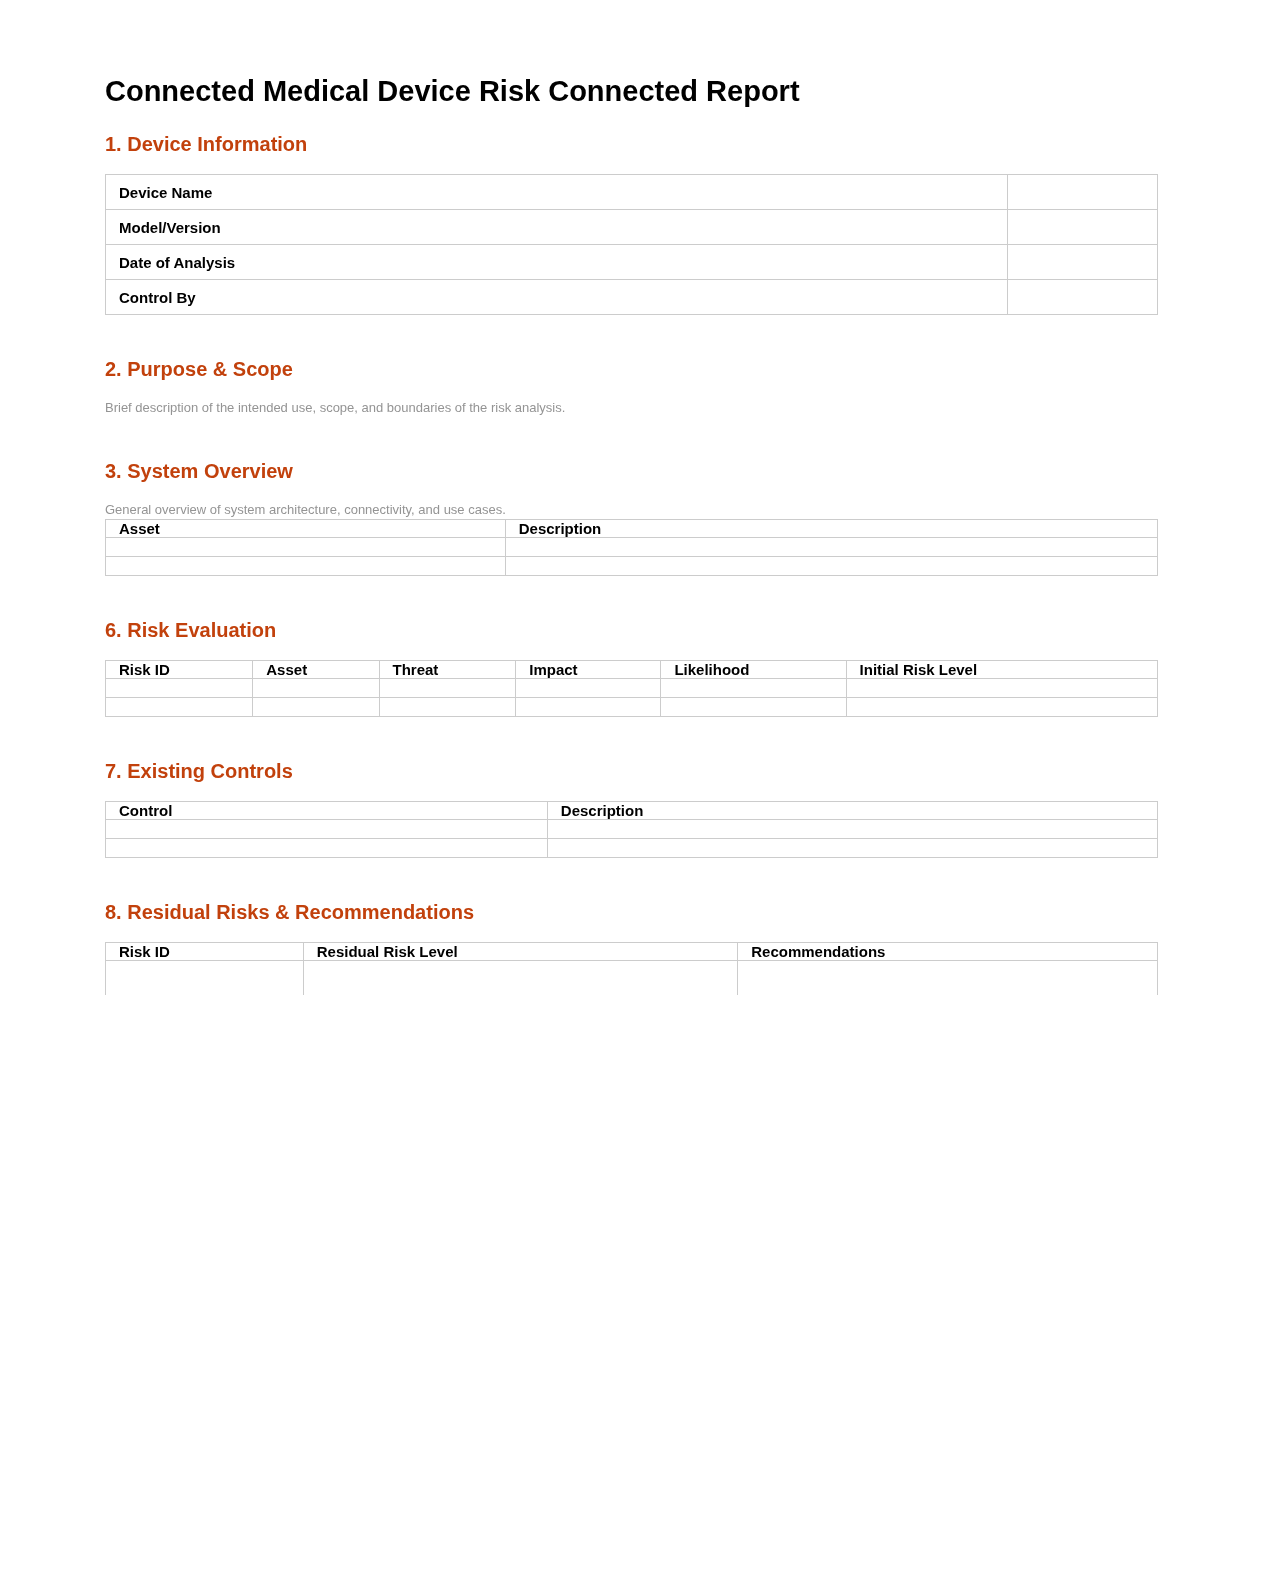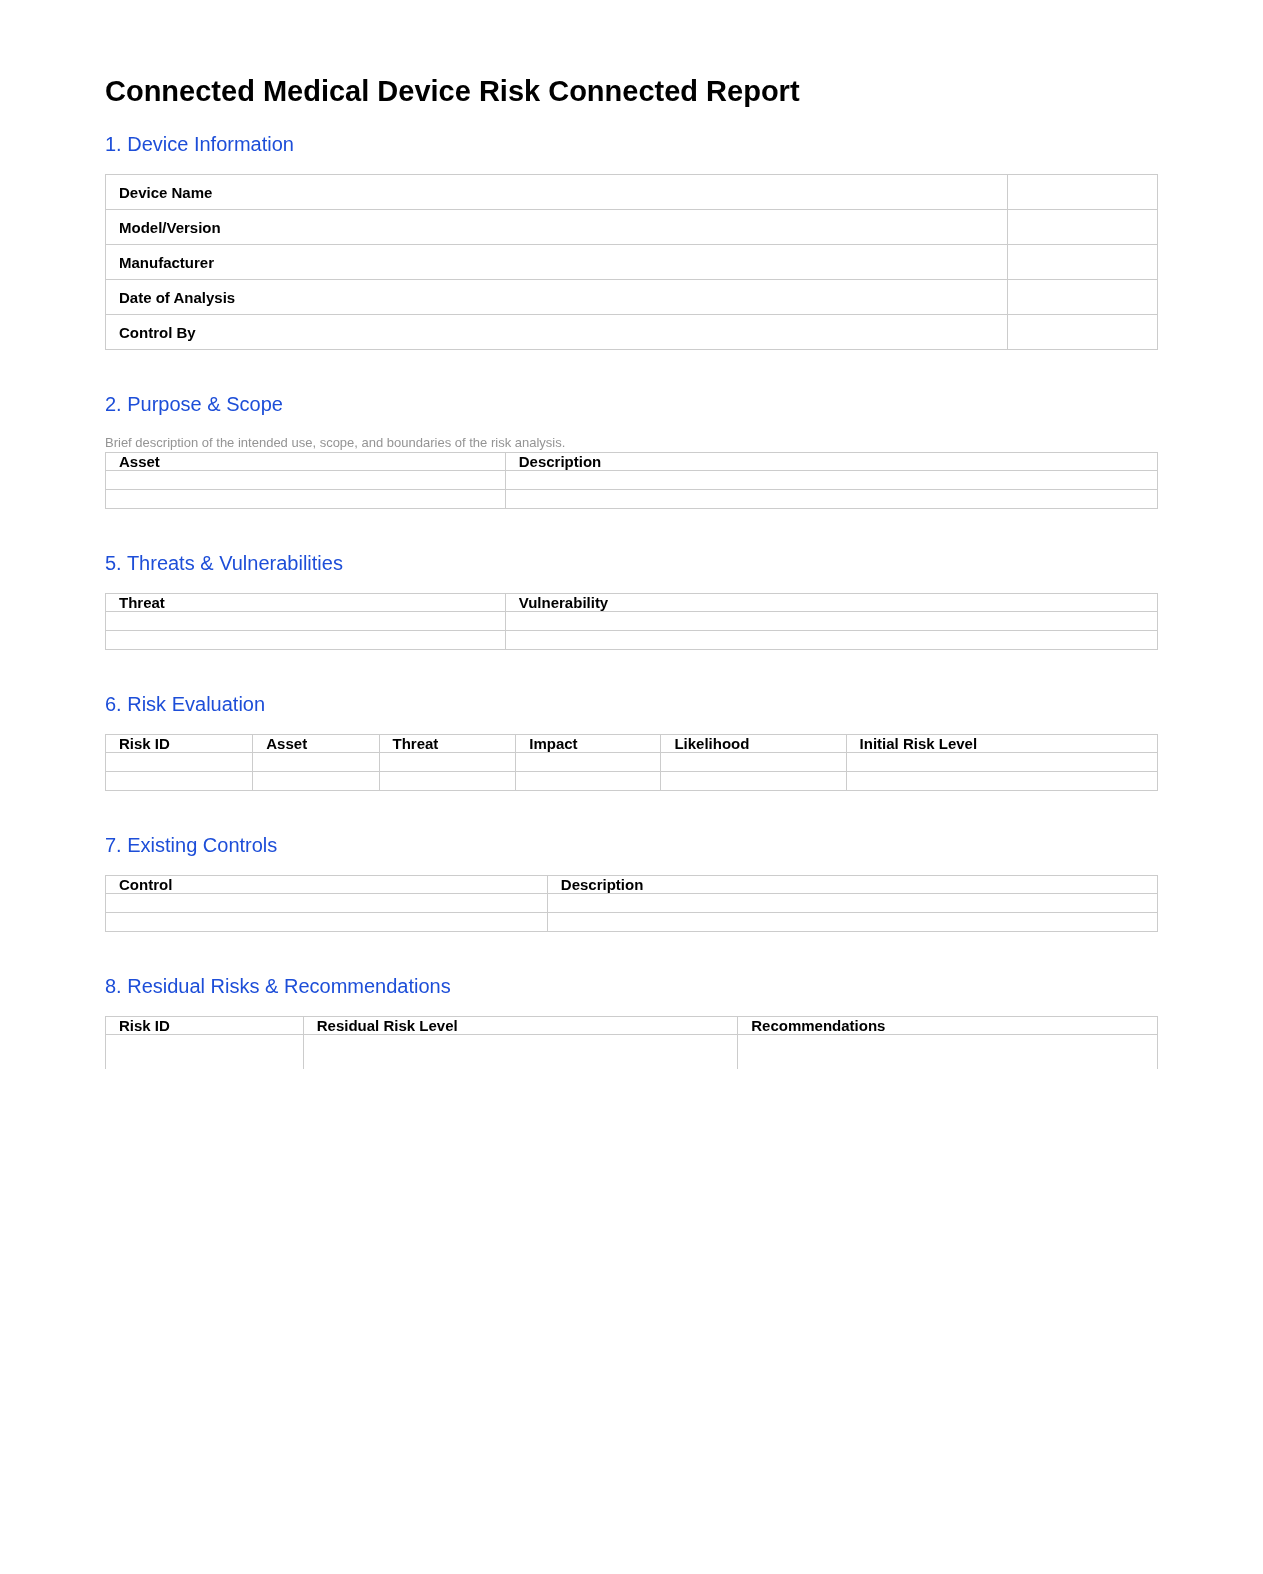--- a/index.html
+++ b/index.html
@@ -17,24 +17,24 @@
   }
   h1.doc-title {
     font-size: 29px;
     font-weight: bold;
     margin: 0;
     line-height: 30px;
     color: #000000;
   }
   h2.sec-heading {
     font-size: 20px;
-    font-weight: normal;
+    font-weight: bold;
     margin: 43px 0 19px 0;
     line-height: 22px;
-    color: #1d4ed8;
+    color: #c2410c;
   }
   h2.sec-heading.first { margin-top: 27px; }
   p.desc {
     font-size: 13px;
     color: #949494;
     margin: 16px 0 0 0;
     line-height: 18px;
   }
   table {
     border-collapse: collapse;
@@ -74,40 +74,40 @@
       <tbody>
         <tr>
           <td class="label">Device Name</td>
           <td class="value"></td>
         </tr>
         <tr>
           <td class="label">Model/Version</td>
           <td class="value"></td>
         </tr>
         <tr>
-          <td class="label">Manufacturer</td>
-          <td class="value"></td>
-        </tr>
-        <tr>
           <td class="label">Date of Analysis</td>
           <td class="value"></td>
         </tr>
         <tr>
           <td class="label">Control By</td>
           <td class="value"></td>
         </tr>
       </tbody>
     </table>
   </section>
 
   <section>
     <h2 class="sec-heading">2. Purpose &amp; Scope</h2>
     <p class="desc">Brief description of the intended use, scope, and boundaries of the risk analysis.</p>
   </section>
 
+  <section>
+    <h2 class="sec-heading">3. System Overview</h2>
+    <p class="desc">General overview of system architecture, connectivity, and use cases.</p>
+  </section>
 
   <section>
     <table class="data-table">
       <colgroup>
           <col style="width:38%">
           <col style="width:62%">
         </colgroup>
       <thead>
         <tr>
           <th>Asset</th>
@@ -120,45 +120,20 @@
           <td class="empty"></td>
         </tr>
         <tr>
           <td class="empty"></td>
           <td class="empty"></td>
         </tr>
       </tbody>
     </table>
   </section>
 
-  <section>
-    <h2 class="sec-heading">5. Threats &amp; Vulnerabilities</h2>
-    <table class="data-table">
-      <colgroup>
-          <col style="width:38%">
-          <col style="width:62%">
-        </colgroup>
-      <thead>
-        <tr>
-          <th>Threat</th>
-          <th>Vulnerability</th>
-        </tr>
-      </thead>
-      <tbody>
-        <tr>
-          <td class="empty"></td>
-          <td class="empty"></td>
-        </tr>
-        <tr>
-          <td class="empty"></td>
-          <td class="empty"></td>
-        </tr>
-      </tbody>
-    </table>
-  </section>
 
   <section>
     <h2 class="sec-heading">6. Risk Evaluation</h2>
     <table class="data-table">
       <colgroup>
         <col style="width:14%">
           <col style="width:12%">
           <col style="width:13%">
         <col style="width:13.8%">
           <col style="width:17.6%">

